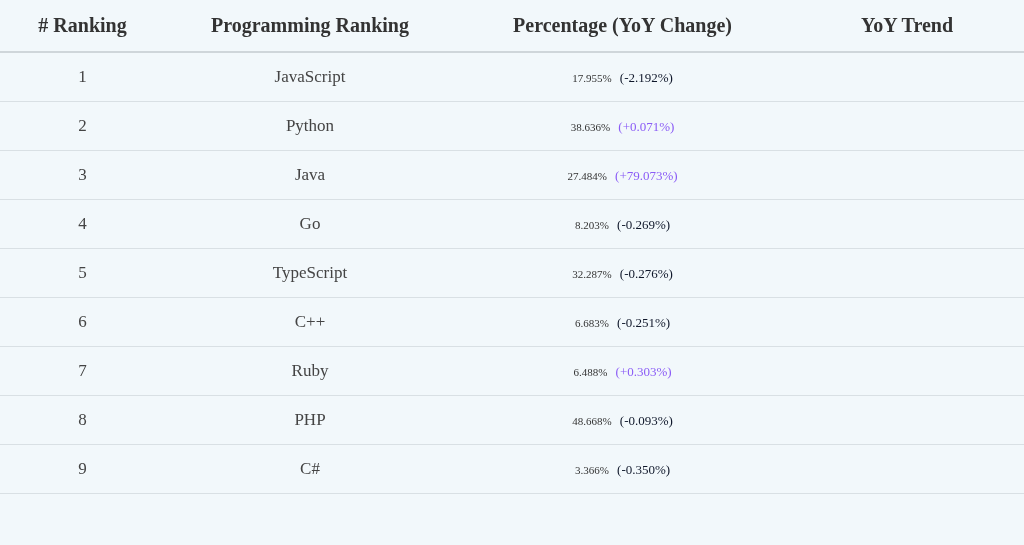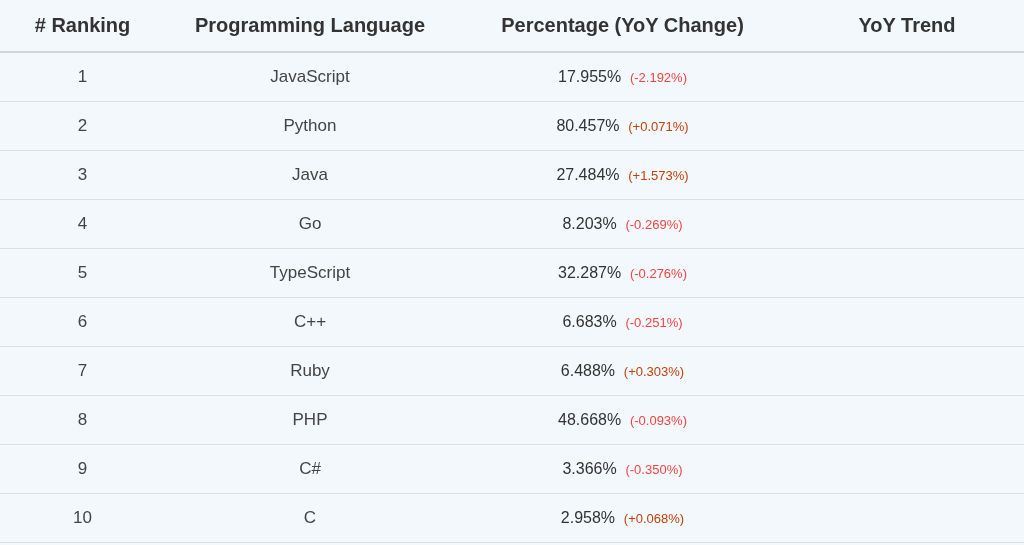--- a/index.html
+++ b/index.html
@@ -9,20 +9,21 @@
     height: 545px;
     background: #f2f8fb;
     font-family: -apple-system, "Helvetica Neue", Helvetica, Arial, sans-serif;
     color: #333;
     overflow: hidden;
   }
   table.rank {
     width: 100%;
     border-collapse: collapse;
     table-layout: fixed;
+    font-family: Liberation Serif, serif;
   }
   table.rank thead th {
     font-size: 20px;
     font-weight: 700;
     color: #333;
     padding: 14px 8px 14px 8px;
     text-align: center;
     border-bottom: 2px solid #cfd6da;
   }
   table.rank tbody td {
@@ -32,67 +33,67 @@
     border-bottom: 1px solid #d9e0e4;
     color: #444;
     vertical-align: middle;
   }
   col.c-rank  { width: 165px; }
   col.c-lang  { width: 290px; }
   col.c-pct   { width: 335px; }
   col.c-trend { width: 234px; }
 
   .pct-main {
-    font-size: 16px;
+    font-size: 11px;
     color: #333;
   }
   .yoy {
     font-size: 13px;
     margin-left: 4px;
   }
-  .neg { color: #ef4444; }
-  .pos { color: #c2410c; }
+  .neg { color: #0f172a; }
+  .pos { color: #8b5cf6; }
 
   
 </style>
 </head>
 <body>
 
 <table class="rank">
   <colgroup>
     <col class="c-rank">
       <col class="c-lang">
       <col class="c-pct">
       <col class="c-trend">
   </colgroup>
   <thead>
     <tr>
       <th># Ranking</th>
-      <th>Programming Language</th>
+      <th>Programming Ranking</th>
       <th>Percentage (YoY Change)</th>
       <th>YoY Trend</th>
     </tr>
   </thead>
   <tbody id="rank-body">
       <tr>
         <td>1</td>
         <td>JavaScript</td>
         <td><span class="pct-main">17.955%</span> <span class="yoy neg">(-2.192%)</span></td>
         <td></td>
       </tr>
       <tr>
         <td>2</td>
         <td>Python</td>
-        <td><span class="pct-main">80.457%</span> <span class="yoy pos">(+0.071%)</span></td>
+        <td><span class="pct-main">38.636%</span> <span class="yoy pos">(+0.071%)</span></td>
         <td></td>
       </tr>
       <tr>
         <td>3</td>
         <td>Java</td>
-        <td><span class="pct-main">27.484%</span> <span class="yoy pos">(+1.573%)</span></td>
+        <td><span class="pct-main">27.484%</span> <span class="yoy pos">(+79.073%)</span></td>
         <td></td>
       </tr>
       <tr>
         <td>4</td>
         <td>Go</td>
         <td><span class="pct-main">8.203%</span> <span class="yoy neg">(-0.269%)</span></td>
         <td></td>
       </tr>
       <tr>
         <td>5</td>
@@ -117,20 +118,14 @@
         <td>PHP</td>
         <td><span class="pct-main">48.668%</span> <span class="yoy neg">(-0.093%)</span></td>
         <td></td>
       </tr>
       <tr>
         <td>9</td>
         <td>C#</td>
         <td><span class="pct-main">3.366%</span> <span class="yoy neg">(-0.350%)</span></td>
         <td></td>
       </tr>
-      <tr>
-        <td>10</td>
-        <td>C</td>
-        <td><span class="pct-main">2.958%</span> <span class="yoy pos">(+0.068%)</span></td>
-        <td></td>
-      </tr>
     </tbody>
 </table>
 
 </body></html>

